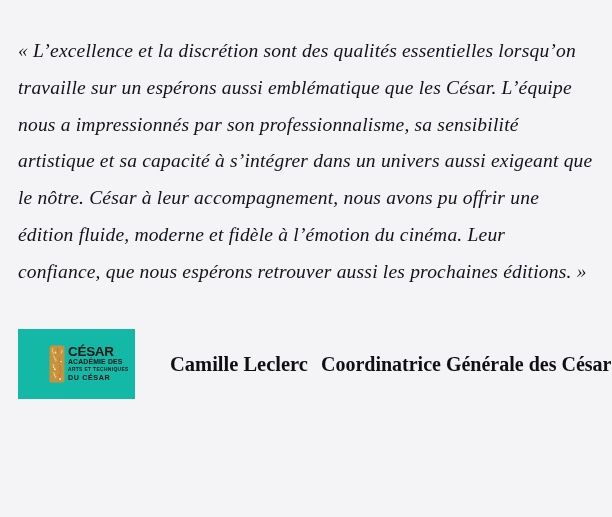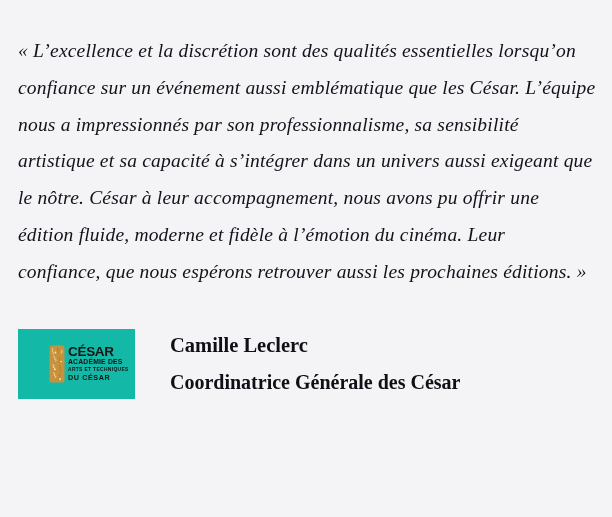--- a/index.html
+++ b/index.html
@@ -75,21 +75,21 @@
   }
   .logo-line4 {
     font-weight: bold;
     font-size: 7.2px;
     line-height: 9px;
     letter-spacing: 0.6px;
   }
   .person {
     margin-left: 35px;
     display: flex;
-    flex-direction: column;
+    flex-direction: row;
     gap: 13px;
     color: #0f0f16;
   }
   .person-name {
     font-weight: bold;
     font-size: 20.5px;
     line-height: 24px;
   }
   .person-title {
     font-weight: bold;
@@ -97,21 +97,21 @@
     line-height: 24px;
   }
 </style>
 </head>
 <body>
 
 <div class="testimonial">
 
   <blockquote class="quote">
     <div class="quote-line">« L’excellence et la discrétion sont des qualités essentielles lorsqu’on</div>
-    <div class="quote-line">confiance sur un événement aussi emblématique que les César. L’équipe</div>
+    <div class="quote-line">travaille sur un espérons aussi emblématique que les César. L’équipe</div>
     <div class="quote-line">nous a impressionnés par son professionnalisme, sa sensibilité</div>
     <div class="quote-line">artistique et sa capacité à s’intégrer dans un univers aussi exigeant que</div>
     <div class="quote-line">le nôtre. César à leur accompagnement, nous avons pu offrir une</div>
     <div class="quote-line">édition fluide, moderne et fidèle à l’émotion du cinéma. Leur</div>
     <div class="quote-line">confiance, que nous espérons retrouver aussi les prochaines éditions. »</div>
   </blockquote>
 
   <div class="signature-row">
 
     <div class="logo-box">

